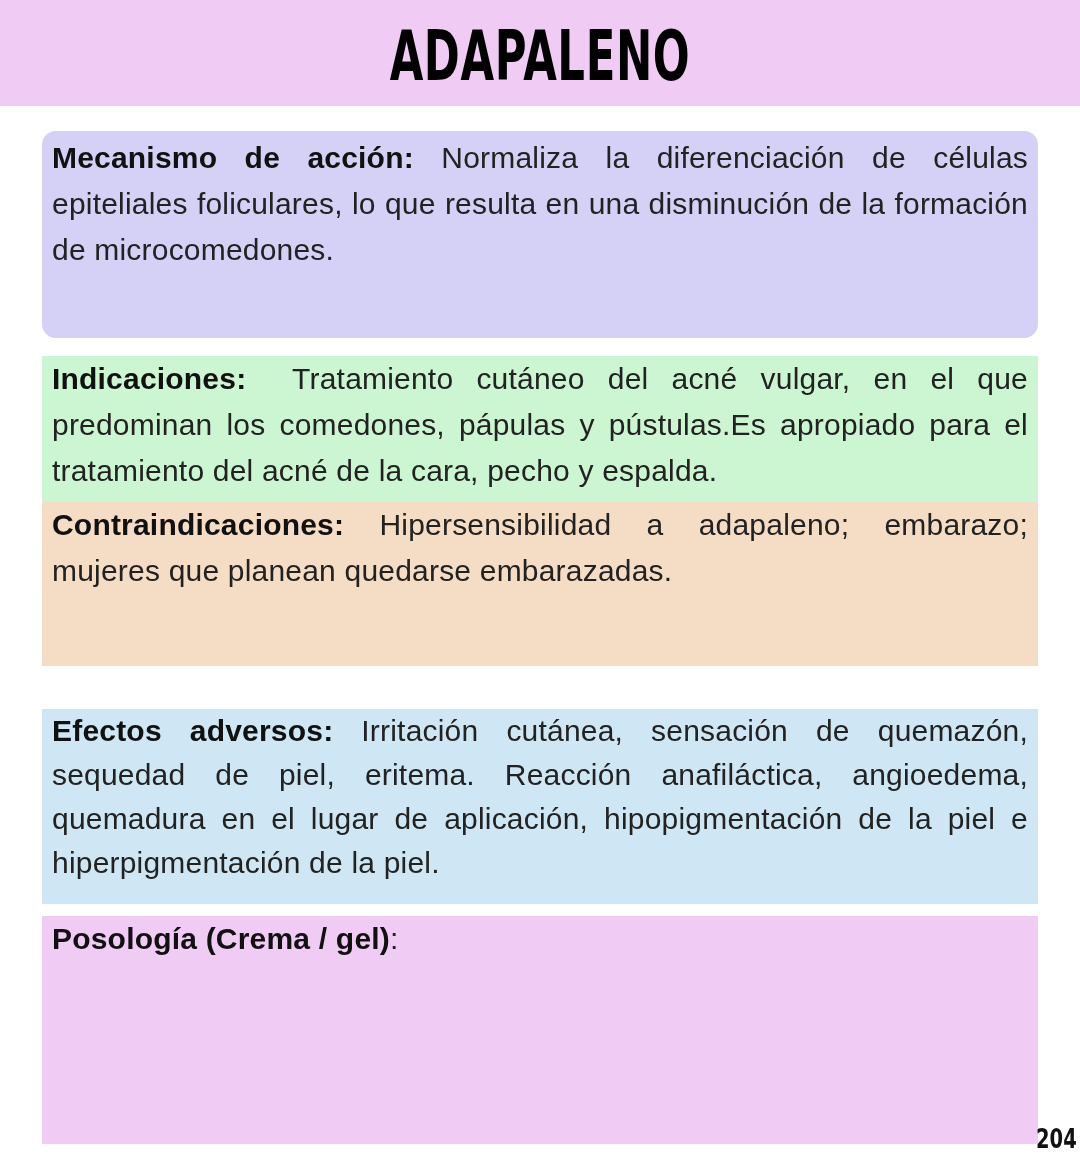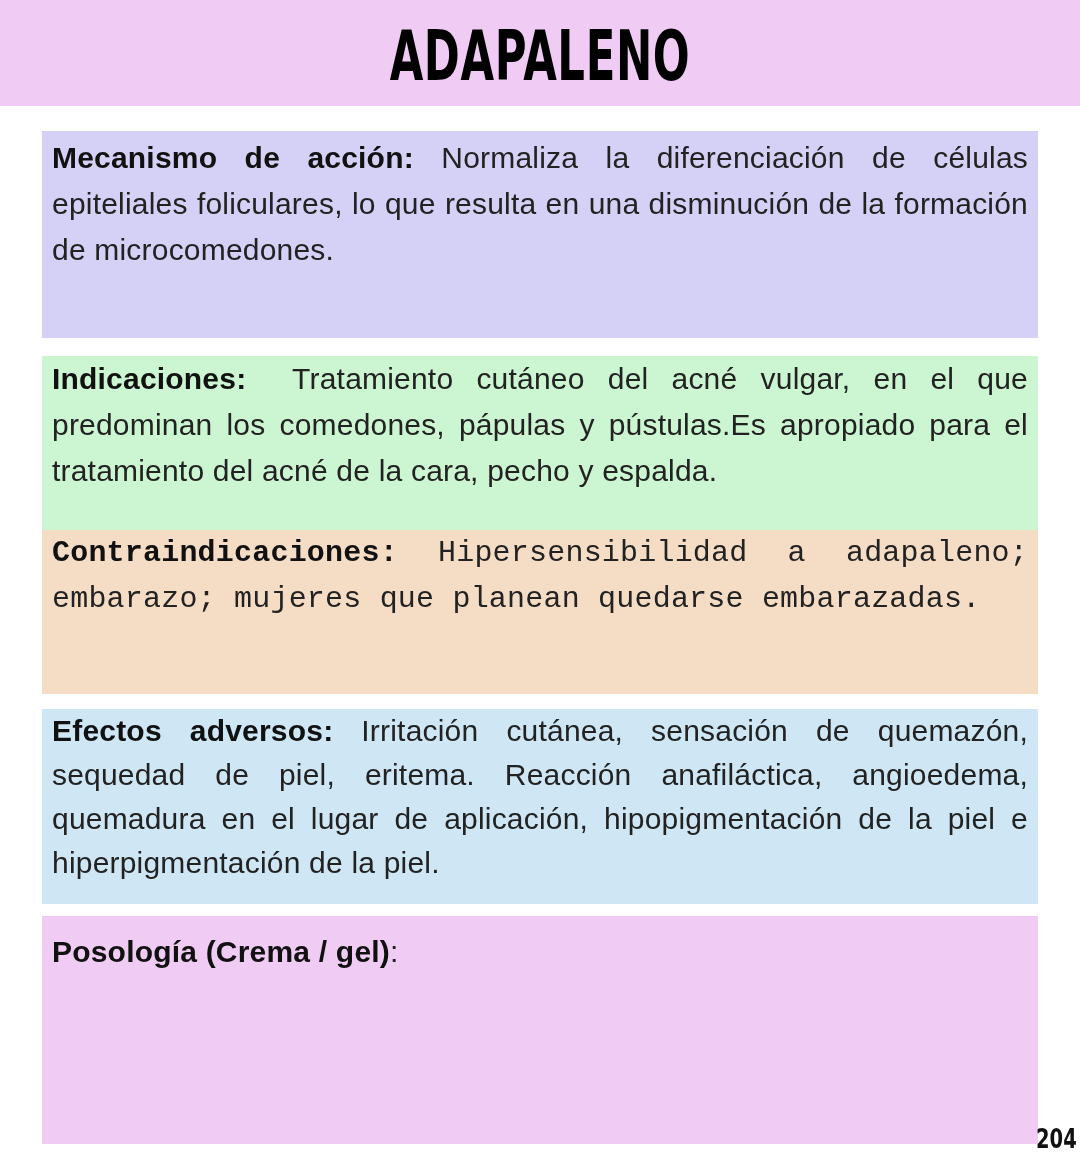--- a/index.html
+++ b/index.html
@@ -40,23 +40,23 @@
       padding: 4px 10px 0 10px;
       font-size: 30px;
       line-height: 46px;
       text-align: justify;
       color: #222;
       letter-spacing: 0.2px;
     }
     .section .label { font-weight: bold; color: #111; }
     .sec-mecanismo { top: 131px; height: 207px; }
     .sec-indicaciones { top: 356px; height: 189px; padding-top: 0; }
-    .sec-contra { top: 530px; height: 164px; padding-top: 0; font-family: Liberation Mono, monospace; }
+    .sec-contra { top: 502px; height: 164px; padding-top: 0; }
     .sec-efectos { top: 709px; height: 195px; line-height: 44px; padding-top: 0; }
-    .sec-posologia { top: 916px; height: 228px; padding-top: 13px; text-align: left; }
+    .sec-posologia { top: 916px; height: 228px; padding-top: 0; text-align: left; }
     .line-block { display: block; }
     .italic { font-style: italic; }
     .page-number {
       position: absolute;
       left: 1036px; top: 1124px;
       width: 44px;
       font-family: "DejaVu Sans", sans-serif;
       font-weight: bold;
       font-size: 26px;
       line-height: 30px;
@@ -64,21 +64,21 @@
       transform: scaleX(0.75);
       transform-origin: 0 0;
     }
   </style>
 </head>
 <body>
 
 <div class="header-band"></div>
 <div class="title">ADAPALENO</div>
 
-<div class="section sec-mecanismo" style="background:#d5d0f5;">
+<div class="section sec-mecanismo" style="background:#d5d0f5;border-radius:14px;">
   <span class="label">Mecanismo de acción:</span><span> Normaliza la diferenciación de células epiteliales foliculares, lo que resulta en una disminución de la formación de microcomedones.</span>
 </div>
 
 <div class="section sec-indicaciones" style="background:#ccf5d2;">
   <span class="label">Indicaciones:</span><span style="white-space:pre-wrap;">  Tratamiento cutáneo del acné vulgar, en el que predominan los comedones, pápulas y pústulas.Es apropiado para el tratamiento del acné de la cara, pecho y espalda.</span>
 </div>
 
 <div class="section sec-contra" style="background:#f5dcc5;">
   <span class="label">Contraindicaciones:</span><span> Hipersensibilidad a adapaleno; embarazo; mujeres que planean quedarse embarazadas.</span>
 </div>

